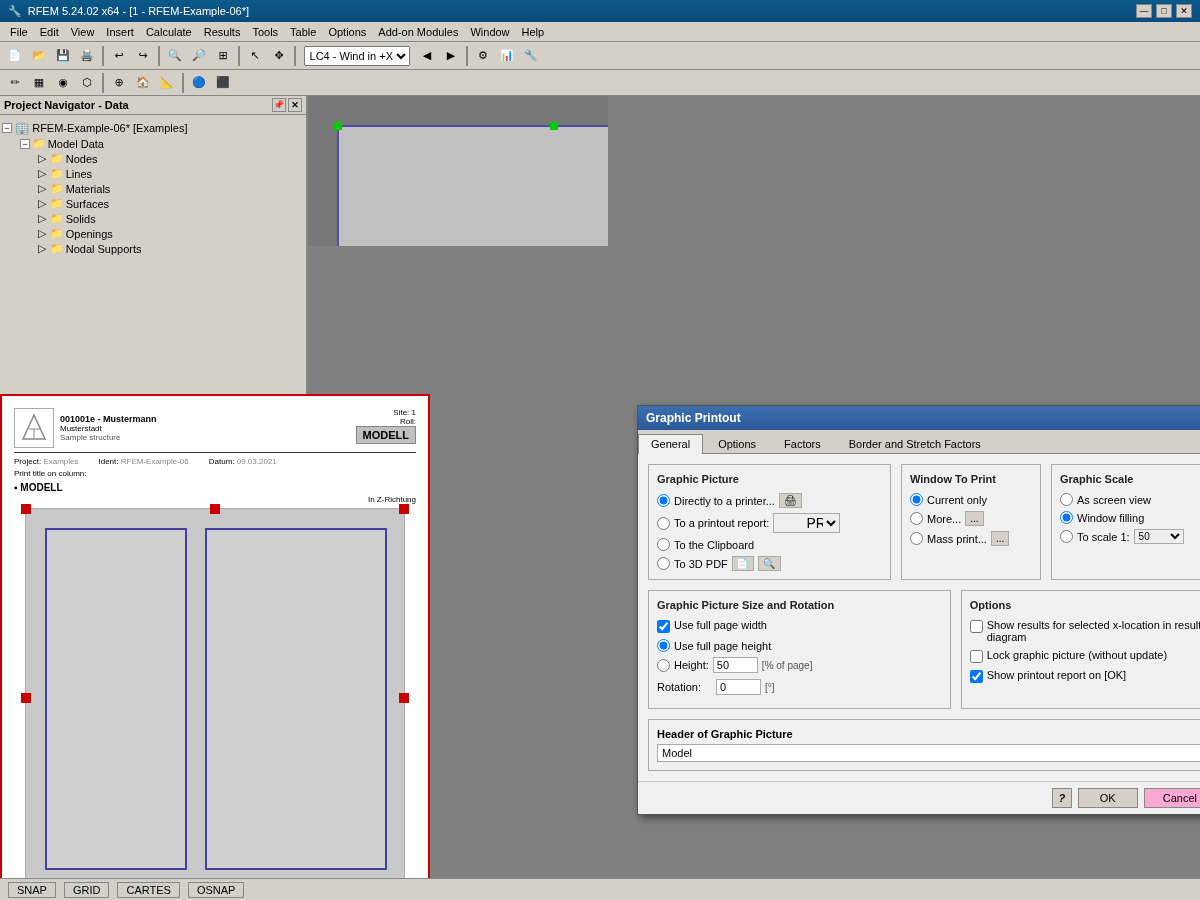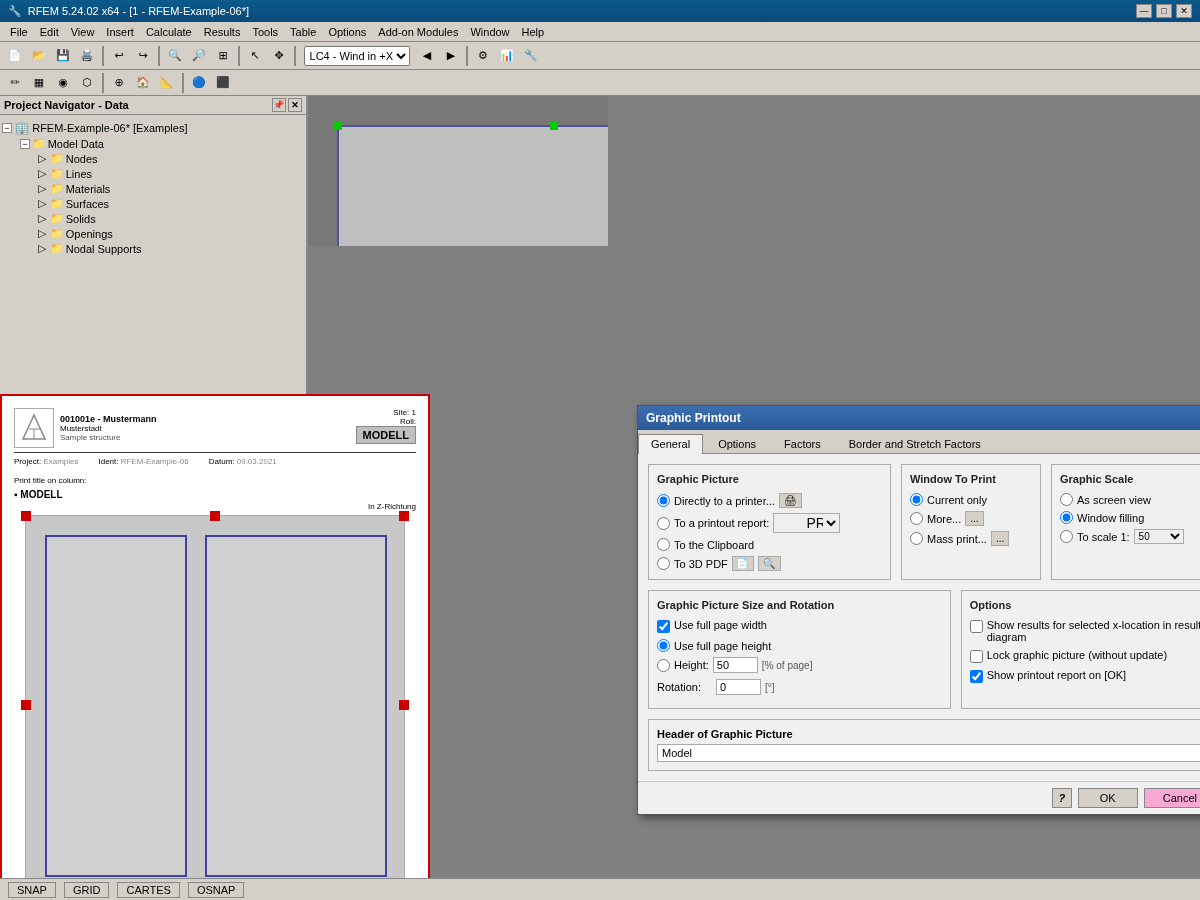--- a/index.html
+++ b/index.html
@@ -453,21 +453,21 @@
             <div style="font-size:8px;color:#555;">Sample structure</div>
           </div>
         </div>
         <div style="text-align:right;">
           <div style="font-size:8px;">Site: 1</div>
           <div style="font-size:8px;">Roll:</div>
           <div style="font-size:11px;font-weight:bold;background:#c0c0c0;padding:2px 6px;border:1px solid #888;">MODELL</div>
         </div>
       </div>
 
-      <div style="display:flex; gap:20px; font-size:8px; margin-bottom:10px;">
+      <div style="display:flex; gap:20px; font-size:8px; margin-bottom:3px;">
         <div>Project: <span style="color:#888;">Examples</span></div>
         <div>Ident: <span style="color:#888;">RFEM-Example-06</span></div>
         <div>Datum: <span style="color:#888;">09.03.2021</span></div>
       </div>
       <div style="font-size:8px; margin-bottom:4px;">Print title on column:</div>
       <div style="font-size:10px;font-weight:bold;margin-bottom:2px;">▪ MODELL</div>
       <div style="font-size:8px;text-align:right;margin-bottom:4px;">In Z-Richtung</div>
 
       <div style="position:relative; width:380px; height:380px; background:#c8c8c8; border:1px solid #aaa; margin:0 auto;">
 

